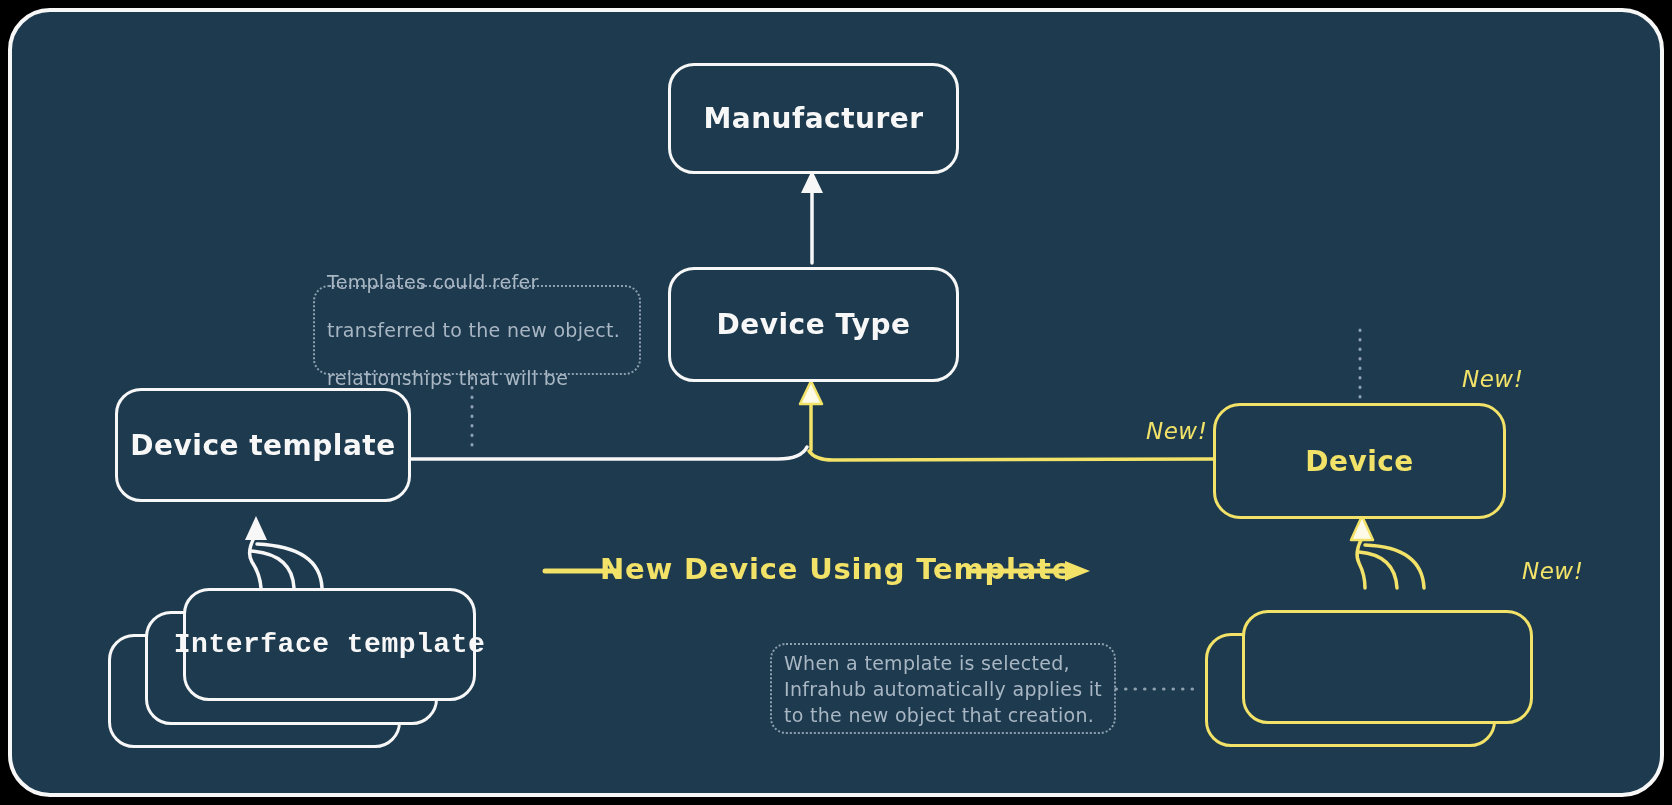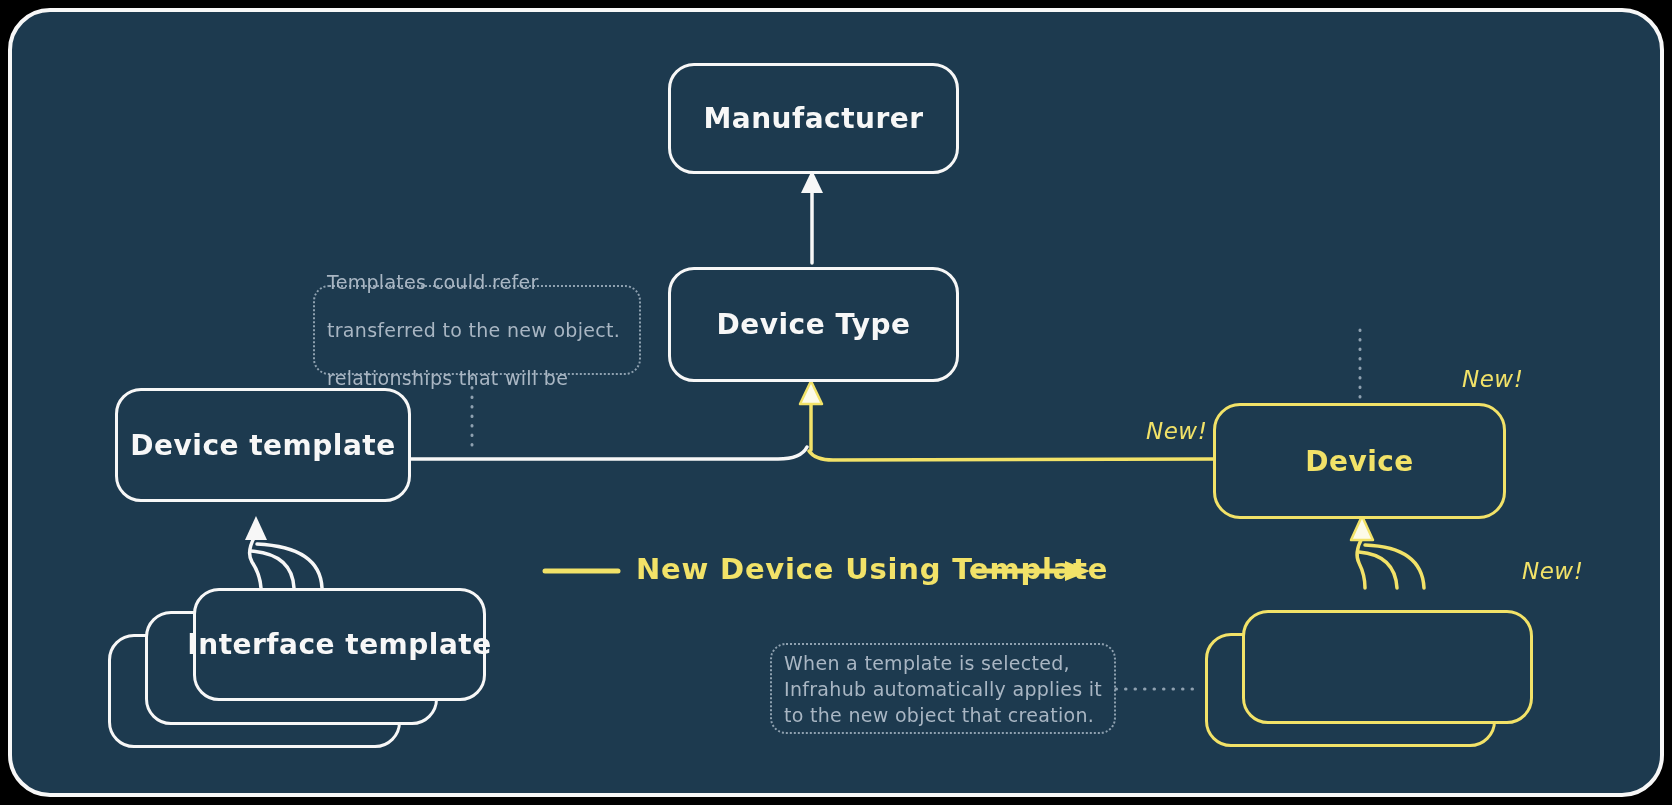--- a/index.html
+++ b/index.html
@@ -22,21 +22,21 @@
     position:absolute;display:flex;flex-direction:column;justify-content:center;
     border:2.5px dotted #8fa1b0;border-radius:16px;padding:6px 12px;
     color:#a9b6c3;font-size:19px;line-height:26px;letter-spacing:.3px;white-space:nowrap;
   }
   .badge{
     position:absolute;color:#f2e268;font-size:23px;font-weight:400;font-style:italic;
     letter-spacing:.5px;white-space:nowrap;
   }
   .flow-label{
     position:absolute;color:#f2e268;font-size:29px;font-weight:700;letter-spacing:.8px;
-    text-align:center;white-space:nowrap;margin-left:36px;
+    text-align:center;white-space:nowrap;
   }
 </style>
 </head>
 <body>
 
 <div class="stage">
   <div class="frame"></div>
 
   <svg class="connectors" viewBox="0 0 1672 805">
 
@@ -64,21 +64,21 @@
     <path d="M973,571 L1068,571" stroke="#f2e268" stroke-width="5" fill="none" stroke-linecap="round"></path>
     <polygon points="1090,571 1065,561 1065,581" fill="#f2e268"></polygon>
 
     <path d="M472,378 L472,452" stroke="#8fa1b0" stroke-width="3" fill="none" stroke-linecap="round" stroke-dasharray="0.5 9"></path>
     <path d="M1360,330 L1360,398" stroke="#8fa1b0" stroke-width="3" fill="none" stroke-linecap="round" stroke-dasharray="0.5 9"></path>
     <path d="M1116,689 L1198,689" stroke="#8fa1b0" stroke-width="3" fill="none" stroke-linecap="round" stroke-dasharray="0.5 9"></path>
   </svg>
 
   <div class="node" style="left:108px;top:634px;width:287px;height:108px;"></div>
   <div class="node" style="left:145px;top:611px;width:287px;height:108px;"></div>
-  <div class="node" style="left:193px;top:588px;width:287px;height:107px;">
+  <div class="node" style="left:183px;top:588px;width:287px;height:107px;font-family:Liberation Mono, monospace;">
     <span>Interface template</span>
   </div>
 
   <div class="node yellow" style="left:1205px;top:633px;width:285px;height:108px;"></div>
   <div class="node yellow" style="left:1242px;top:610px;width:285px;height:108px;"></div>
 
   <div class="node" style="left:668px;top:63px;width:285px;height:105px;">
     <span>Manufacturer</span>
   </div>
 

